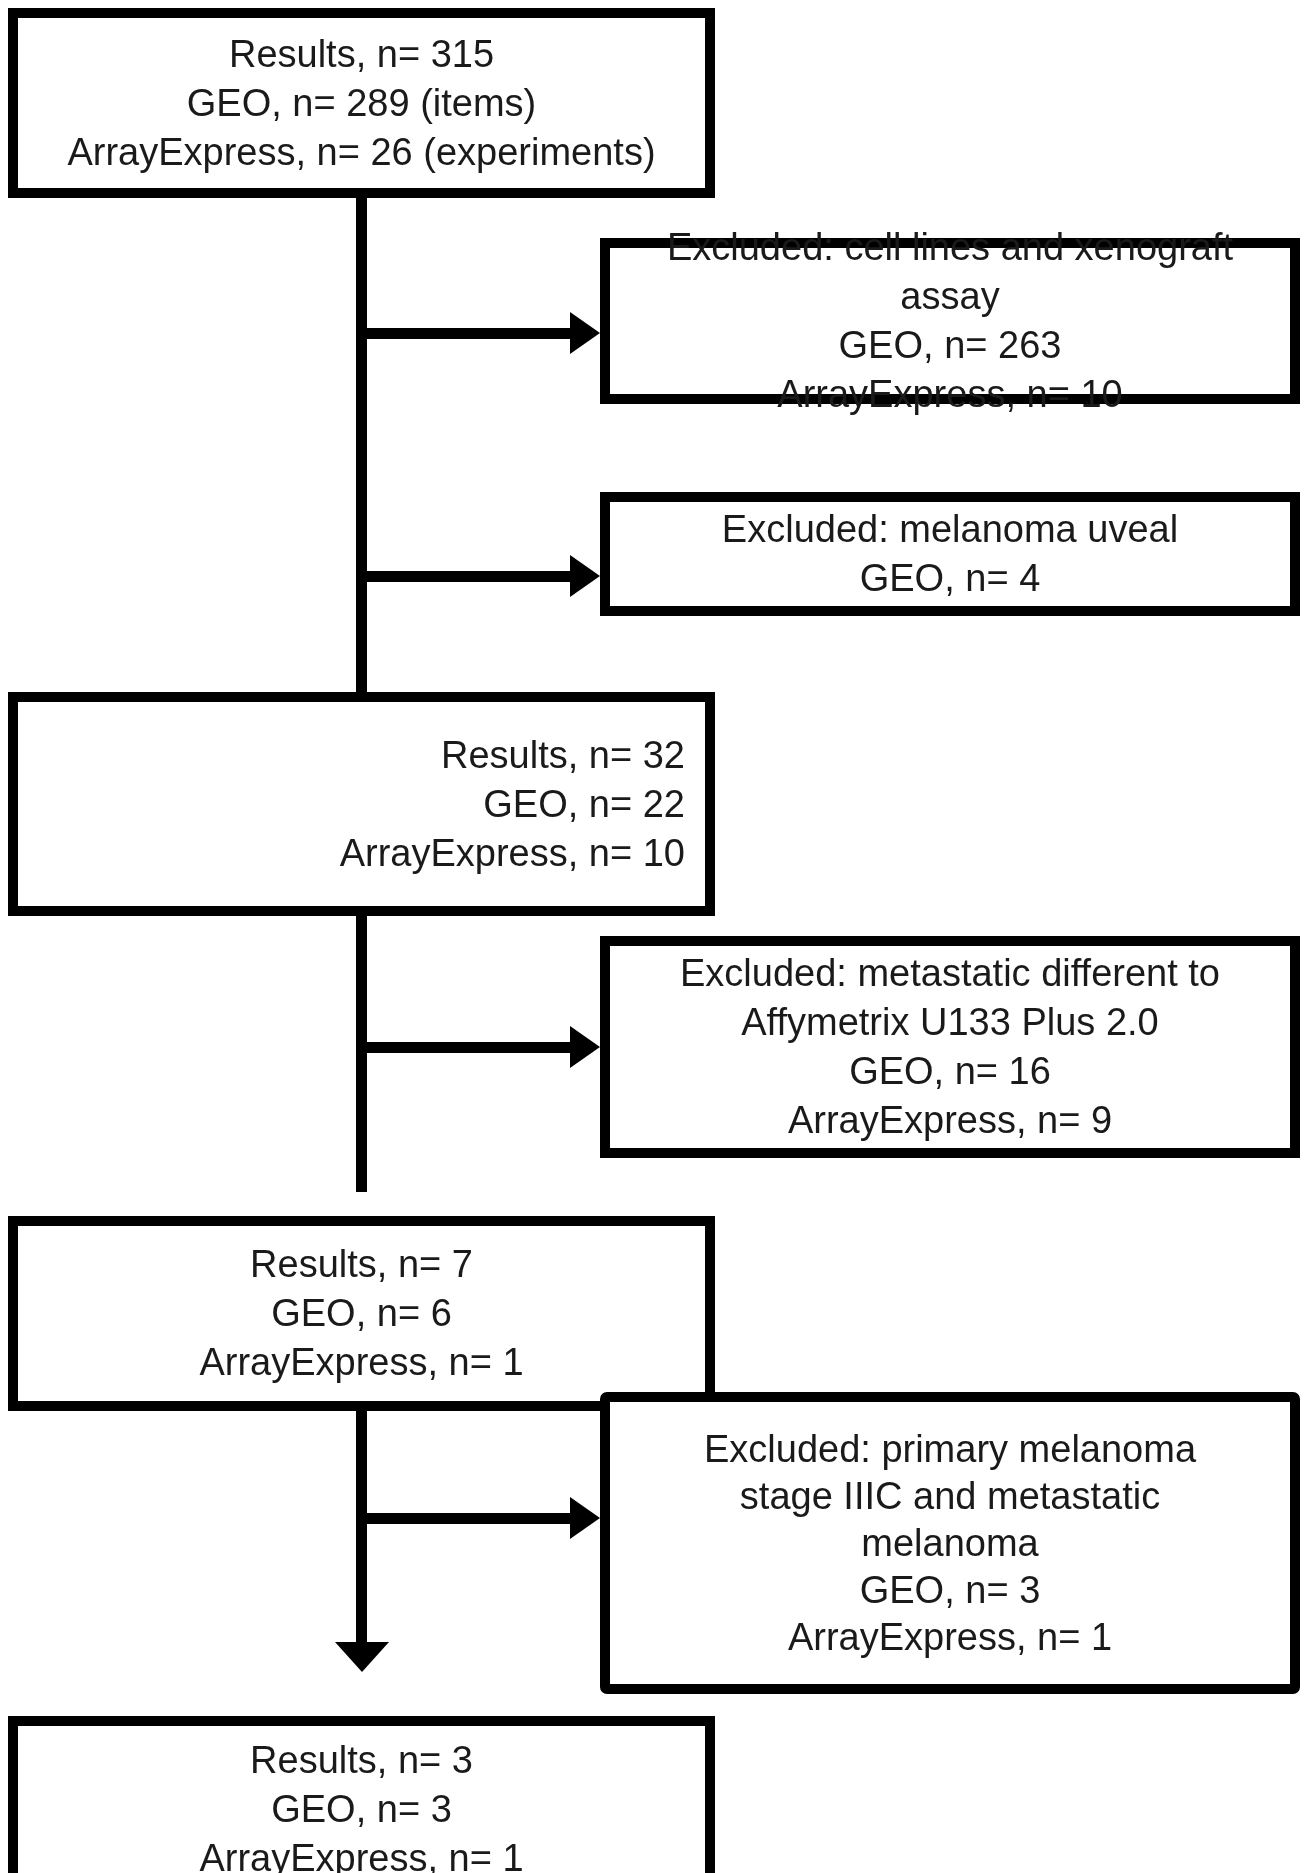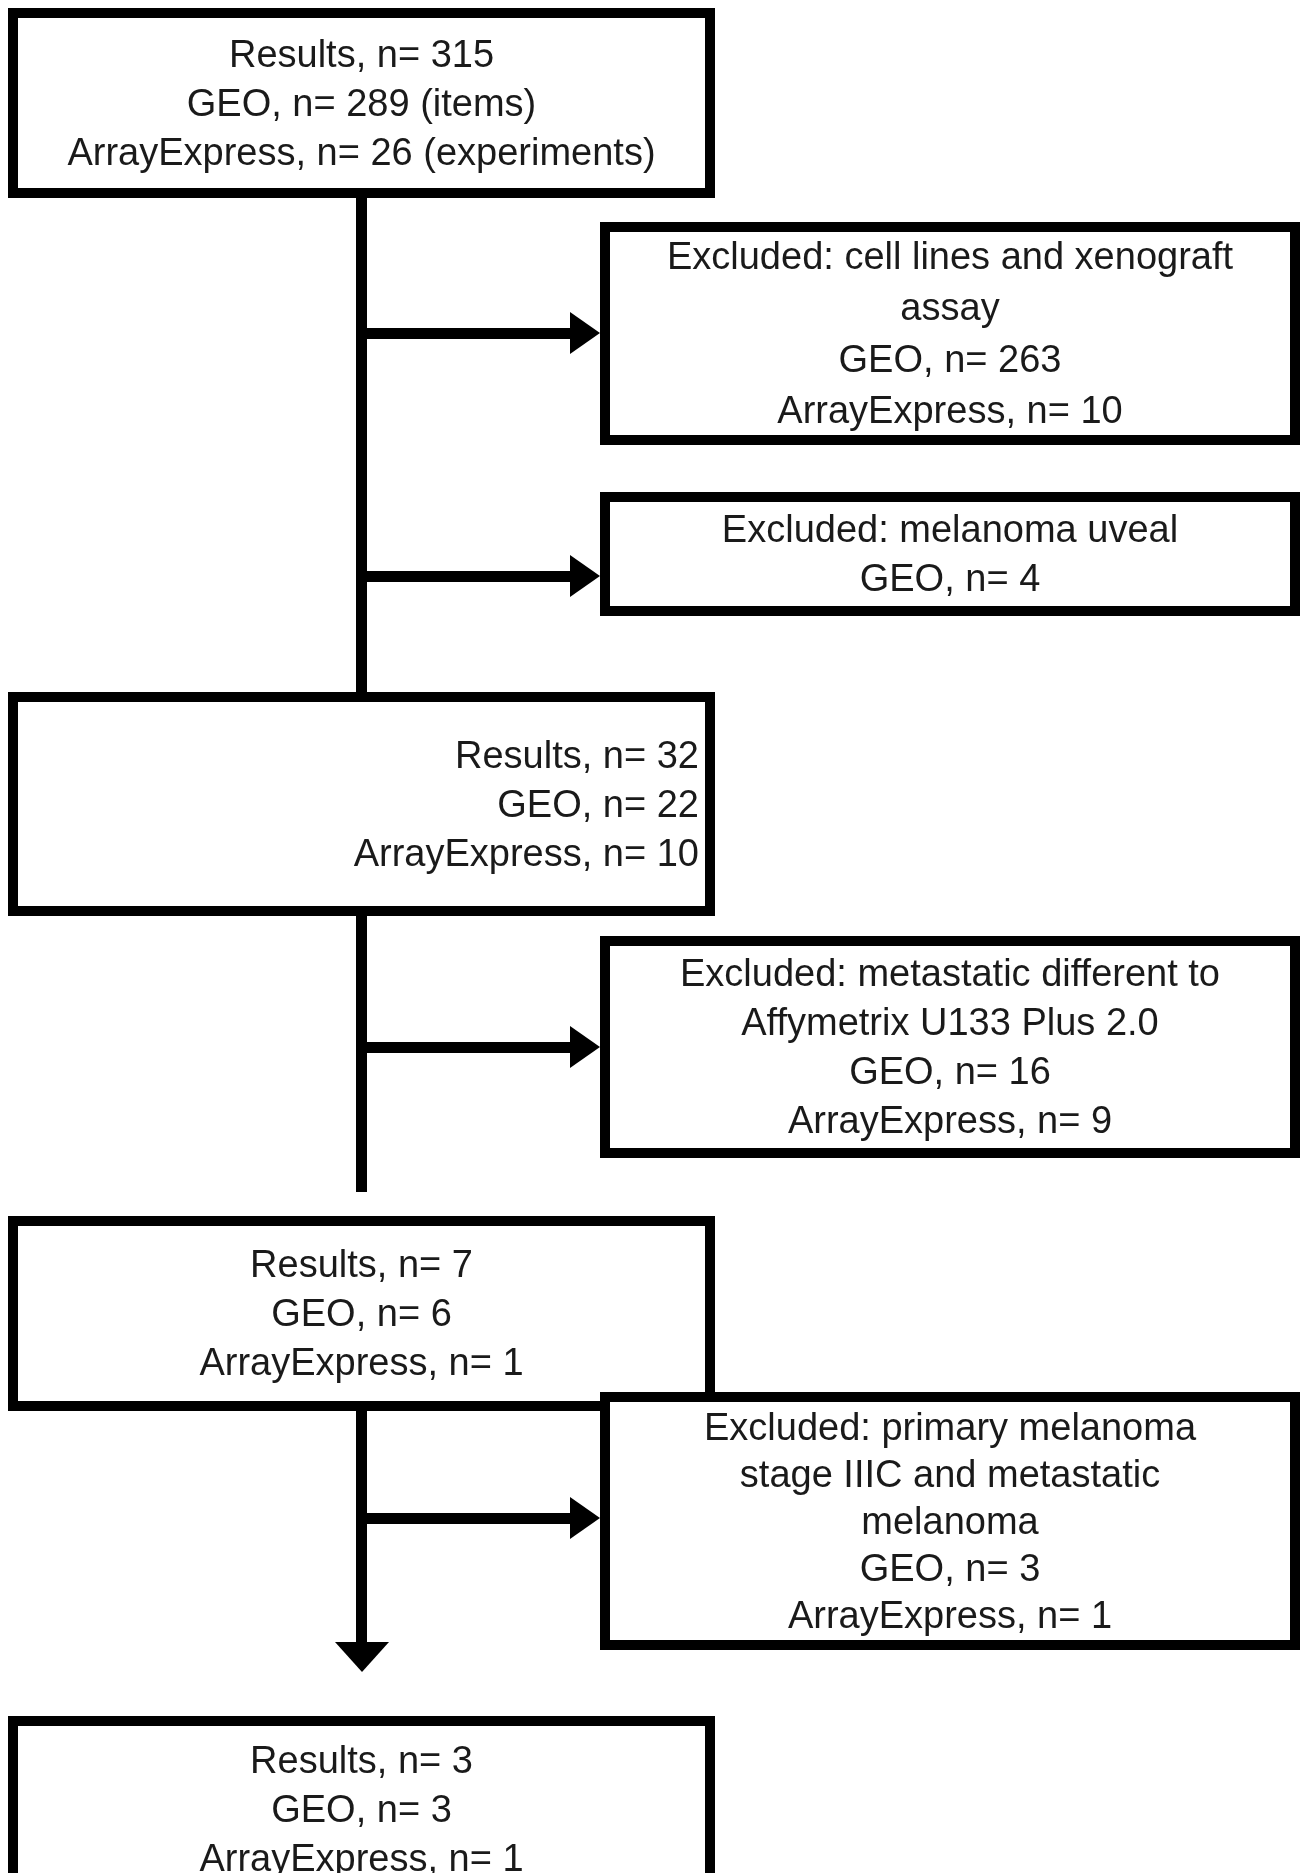--- a/index.html
+++ b/index.html
@@ -21,40 +21,40 @@
     box-sizing: border-box;
     border: 10px solid #000000;
     background: #ffffff;
     display: flex;
     flex-direction: column;
     justify-content: center;
     align-items: center;
     text-align: center;
     font-size: 38px;
     line-height: 49px;
-    padding: 0 6px;
+    padding: 0 20px;
   }
   .box--tight {
     line-height: 47px;
   }
   .box .line {
     white-space: nowrap;
   }
   
   .lbox { left: 8px; width: 707px; }
   .lbox1 { top: 8px;    height: 190px; }
   .lbox2 { top: 692px;  height: 224px; align-items: flex-end; }
   .lbox3 { top: 1192px; height: 195px; margin-top: 24px; }
   .lbox4 { top: 1672px; height: 186px; margin-top: 44px; }
   
   .rbox { left: 600px; width: 700px; }
-  .rbox1 { top: 222px;  height: 223px; justify-content: space-between; }
+  .rbox1 { top: 238px;  height: 166px; }
   .rbox2 { top: 492px;  height: 124px; }
   .rbox3 { top: 936px;  height: 222px; }
-  .rbox4 { top: 1392px; height: 258px; }
+  .rbox4 { top: 1392px; height: 302px; border-radius: 7px; }
   
   .vline {
     position: absolute;
     left: 356px;
     width: 11px;
     background: #000000;
   }
   .vline1 { top: 198px;  height: 514px; }
   .vline2 { top: 893px;  height: 299px; }
   .vline3 { top: 1376px; height: 266px; }

